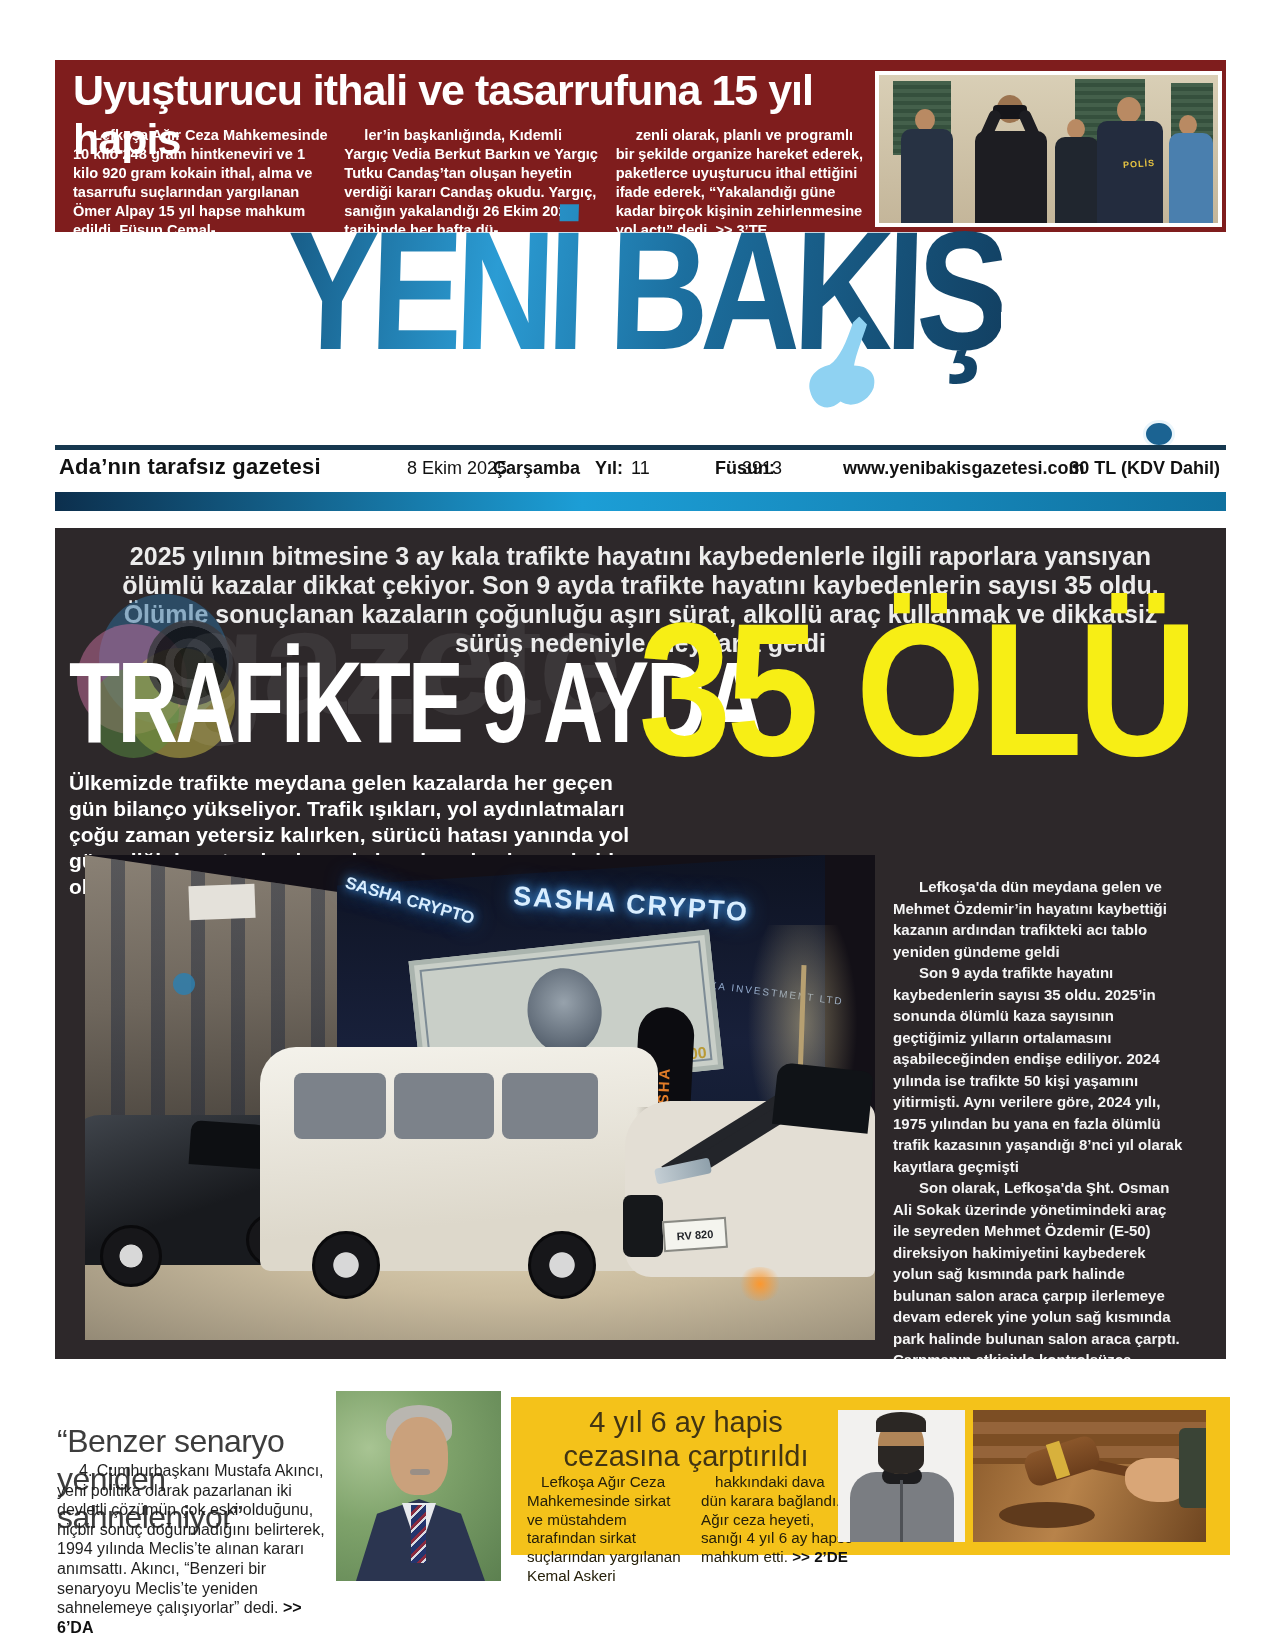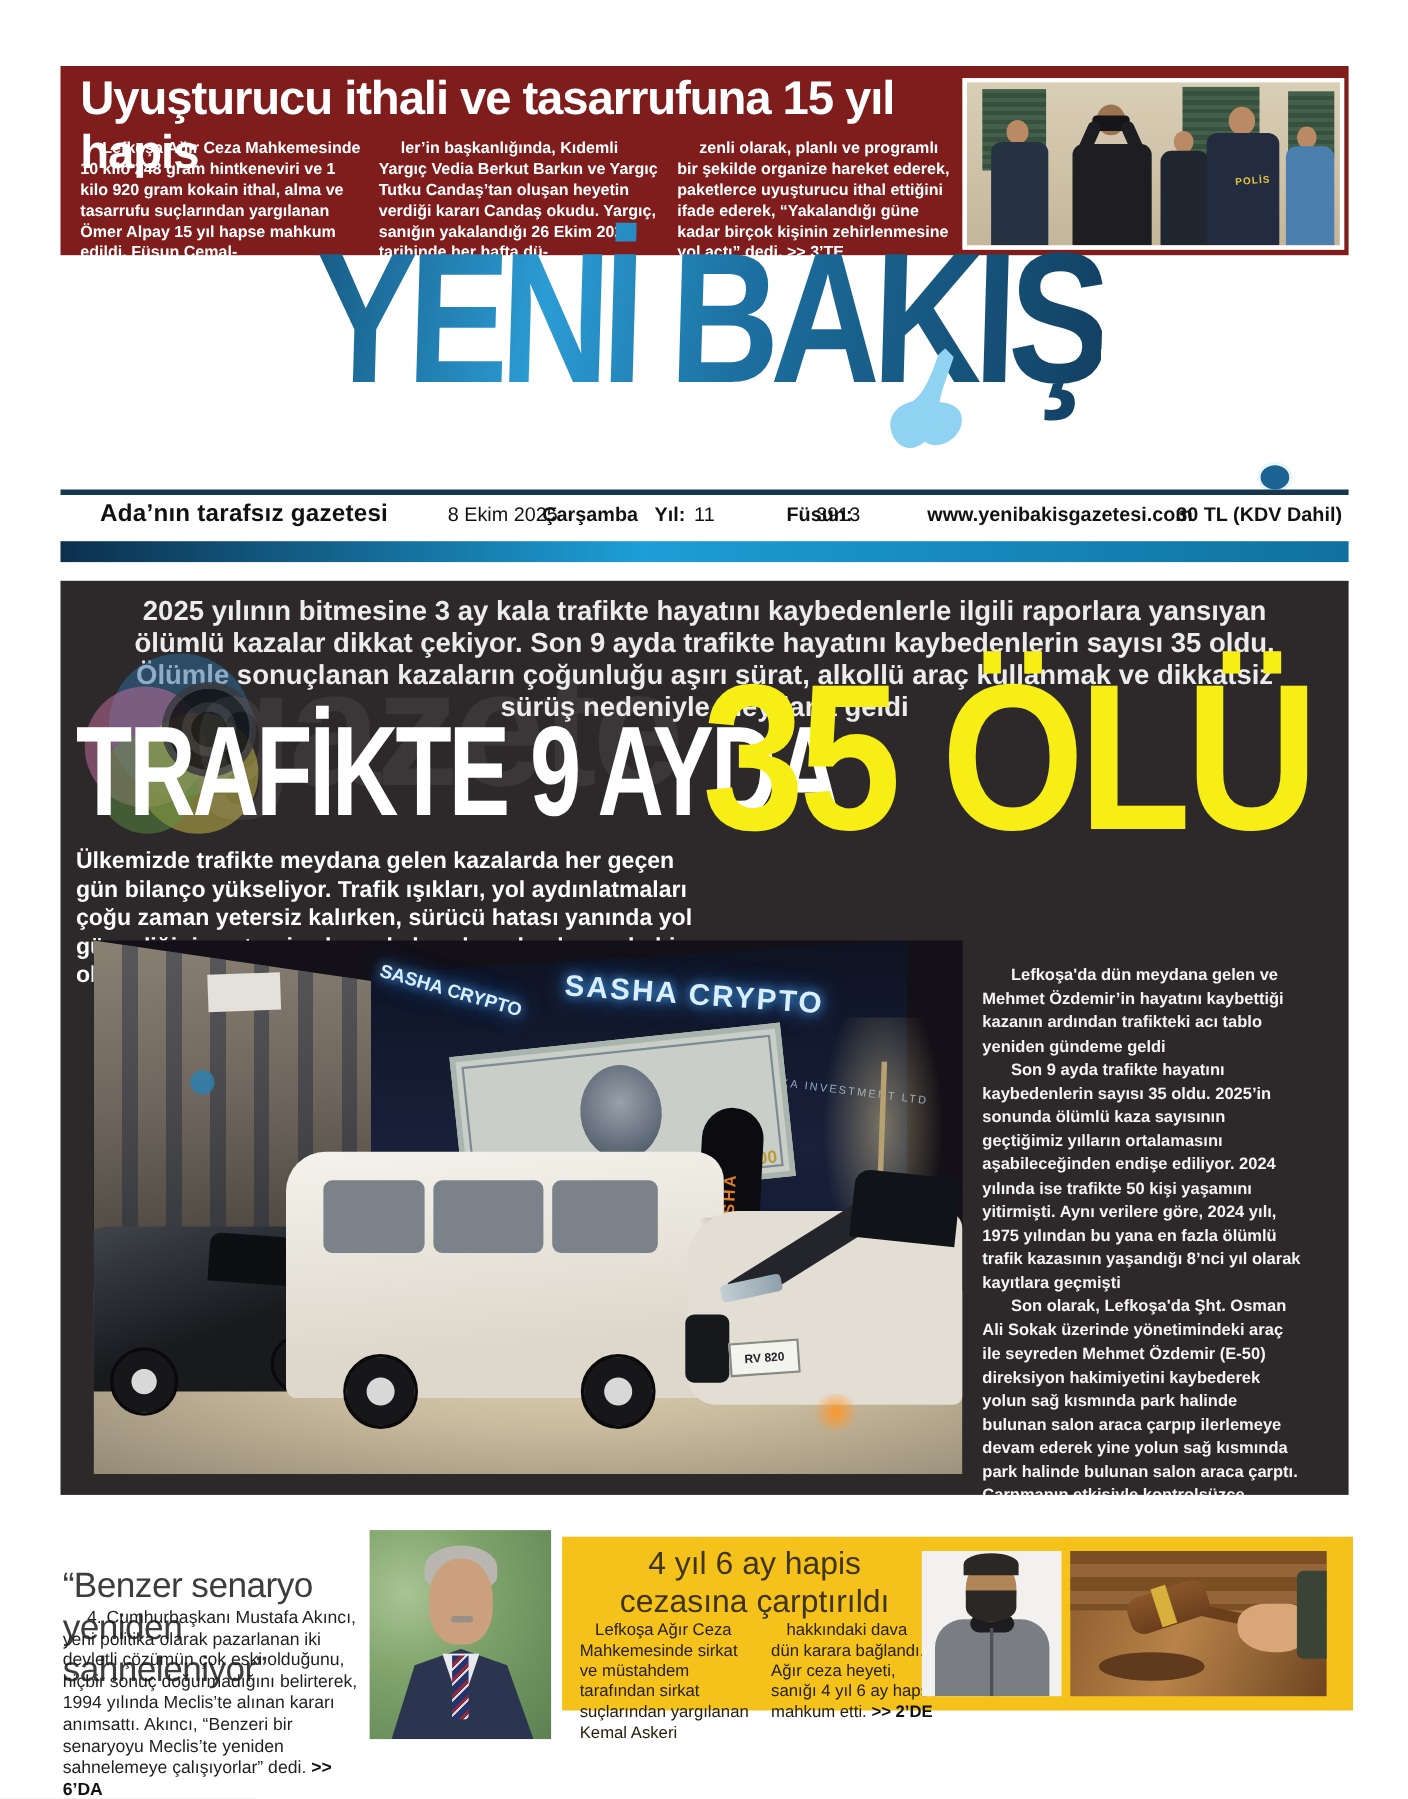--- a/index.html
+++ b/index.html
@@ -27,21 +27,21 @@
   .masthead-title{display:inline-block;margin:0;font-size:128px;font-weight:700;letter-spacing:-7px;line-height:190px;
     transform:scale(1.08,1.32) skewX(-2deg);transform-origin:center bottom;
     background:linear-gradient(100deg,#175a84 0%,#2b9cd4 30%,#1c6f9f 55%,#123f61 100%);
     -webkit-background-clip:text;background-clip:text;color:transparent;white-space:nowrap;}
   .island{left:805px;top:318px;width:86px;height:112px;transform:rotate(-6deg);}
   .s-dot{left:1143px;top:420px;width:26px;height:22px;border-radius:50%;background:#1b6392;border:3px solid #eaf5fb;}
 
   .rule-navy{left:55px;top:445px;width:1171px;height:5px;background:#16384f;}
   .dateline{left:55px;top:452px;width:1171px;height:36px;color:#111;}
   .dl{position:absolute;top:6px;font-size:18px;}
-  .tagline{left:4px;top:2px;font-size:22px;font-weight:700;letter-spacing:0.2px;margin-left:32px;}
+  .tagline{left:4px;top:2px;font-size:22px;font-weight:700;letter-spacing:0.2px;}
   .rule-grad{left:55px;top:492px;width:1171px;height:19px;
     background:linear-gradient(90deg,#0c2f4d 0%,#1c9ed6 45%,#1franchise 0,#10719f 100%);
     background:linear-gradient(90deg,#0c2f4d 0%,#1c9ed6 45%,#10719f 100%);}
 
   
   .panel{left:55px;top:528px;width:1171px;height:831px;background:#2d282a;overflow:hidden;}
   .intro{left:48px;top:14px;width:1075px;text-align:center;color:#ececec;font-size:25px;font-weight:700;line-height:29px;}
   .headline-left{left:14px;top:108px;color:#fff;font-size:95px;font-weight:700;letter-spacing:-3px;
     transform:scale(0.88,1.22);transform-origin:left top;white-space:nowrap;}
   .headline-right{left:575px;top:52px;width:565px;text-align:center;color:#f7ee15;font-size:172px;font-weight:700;

